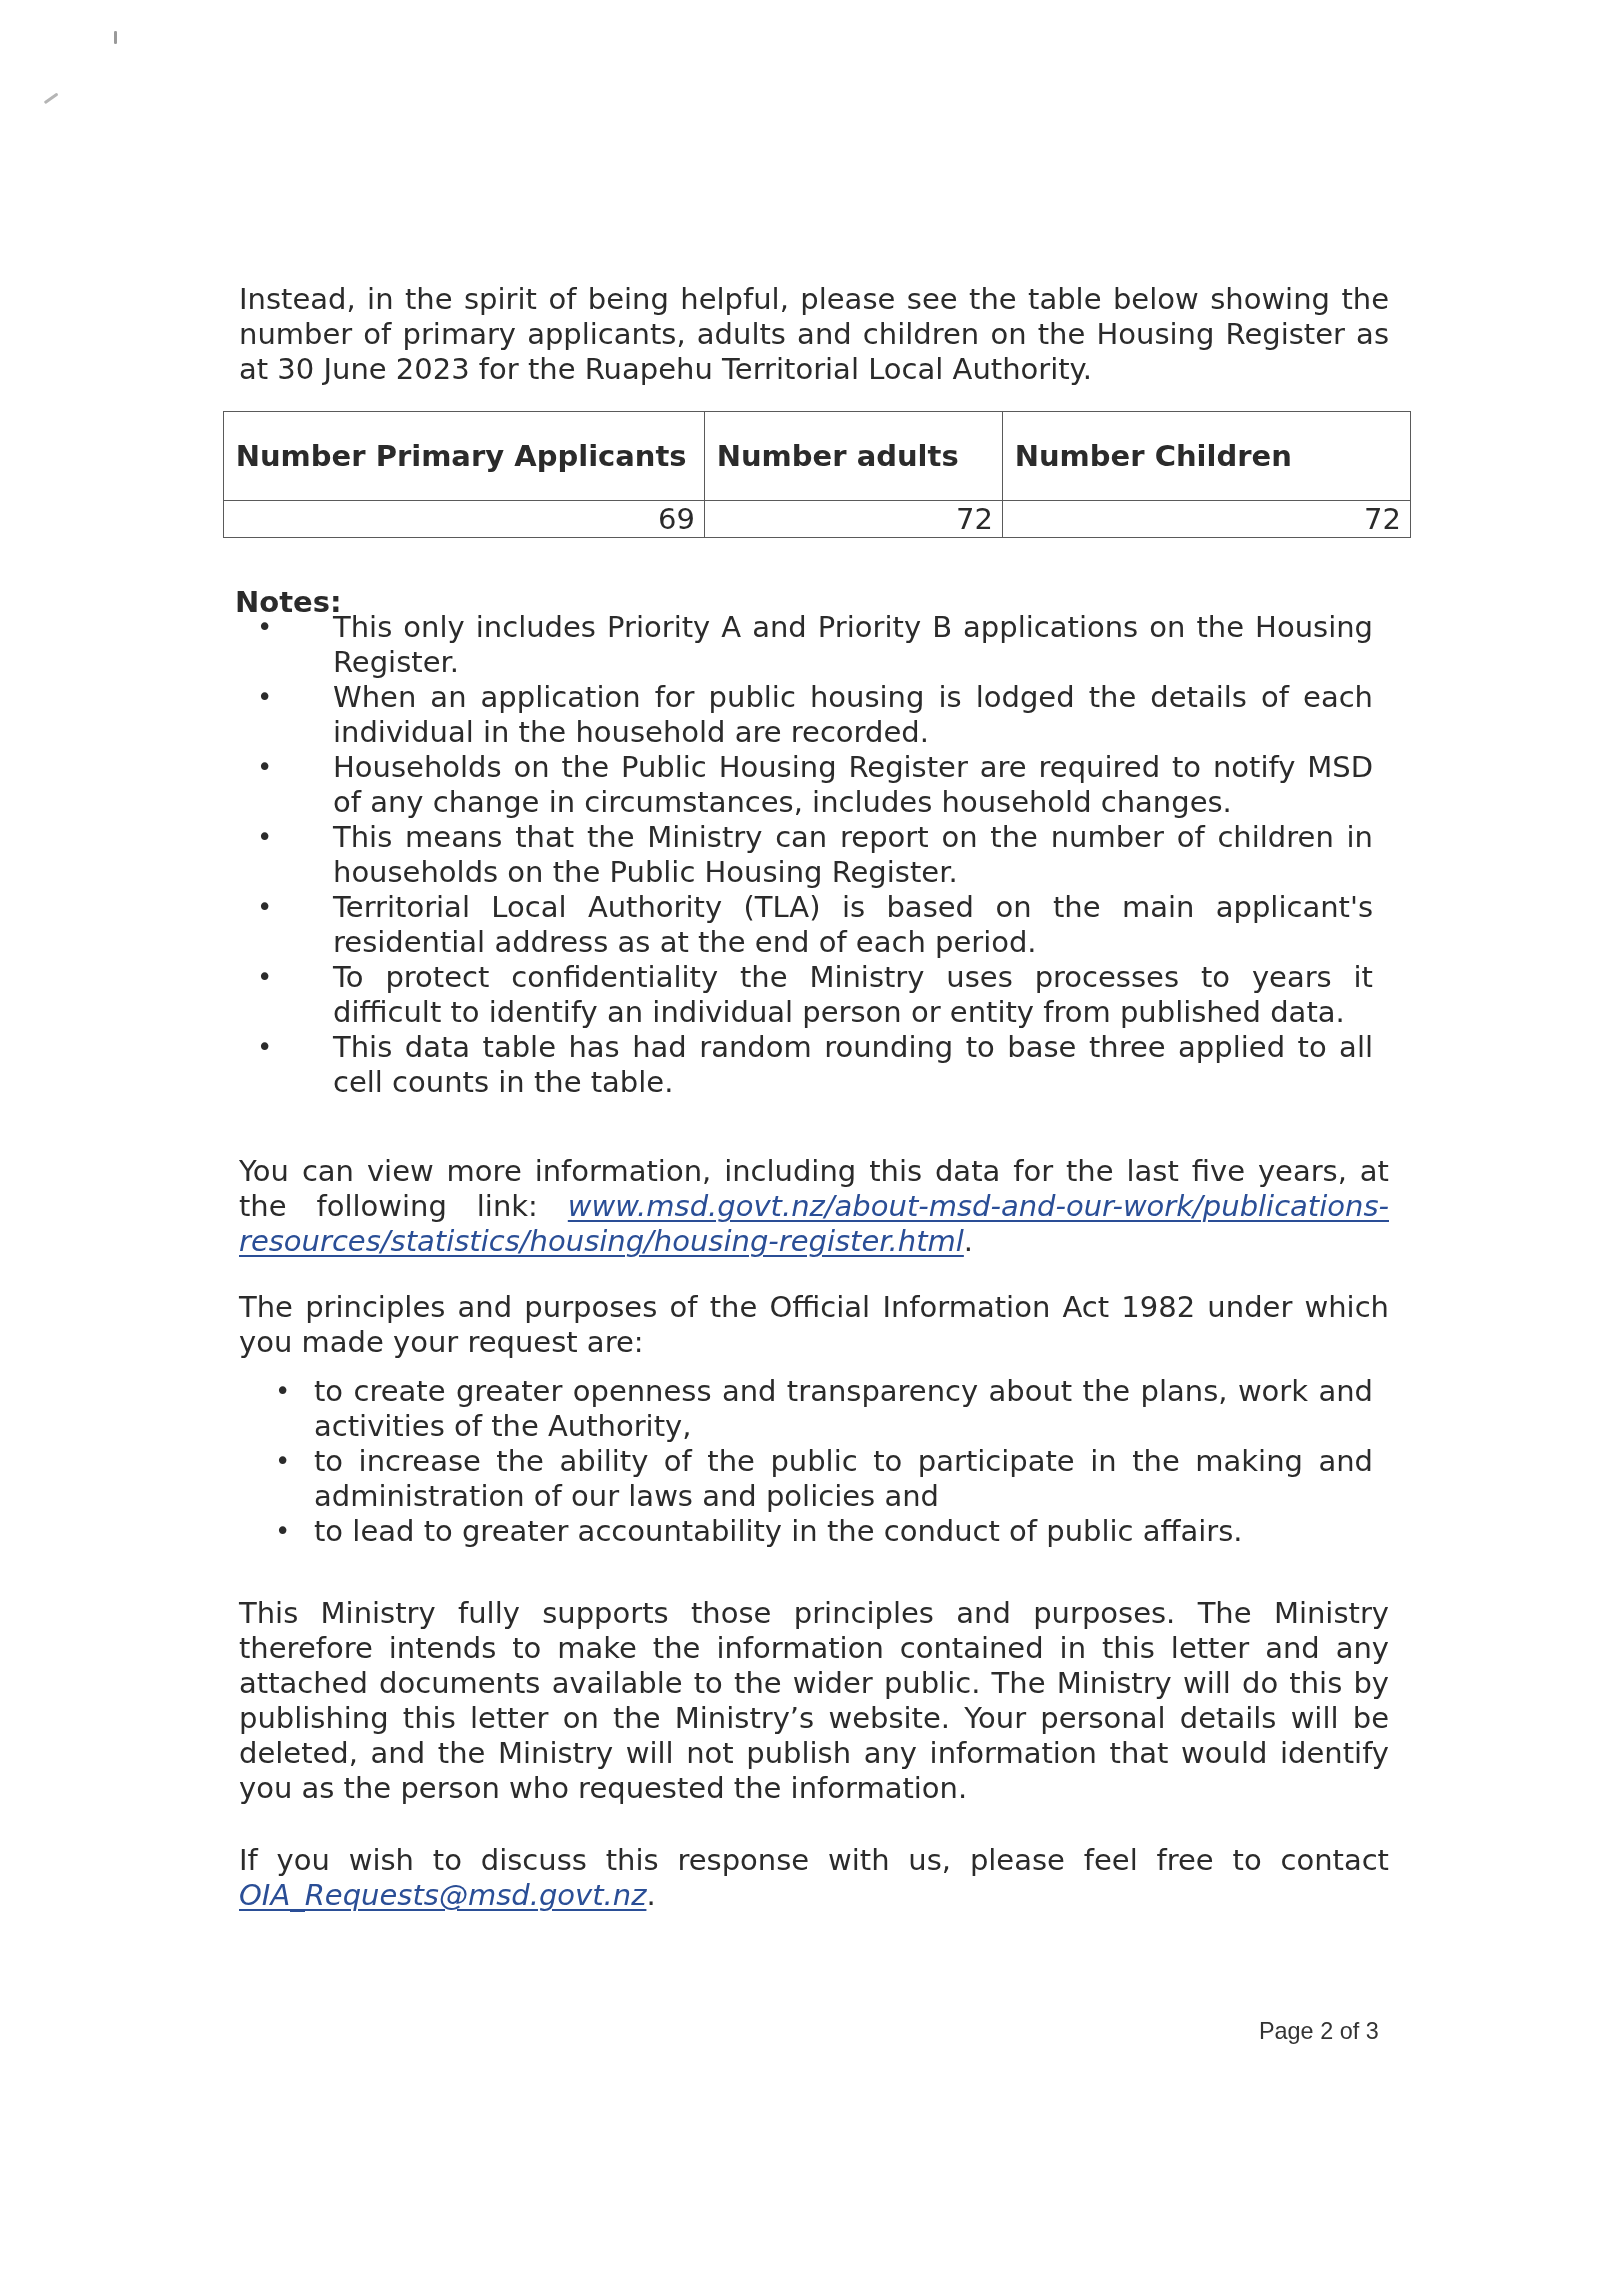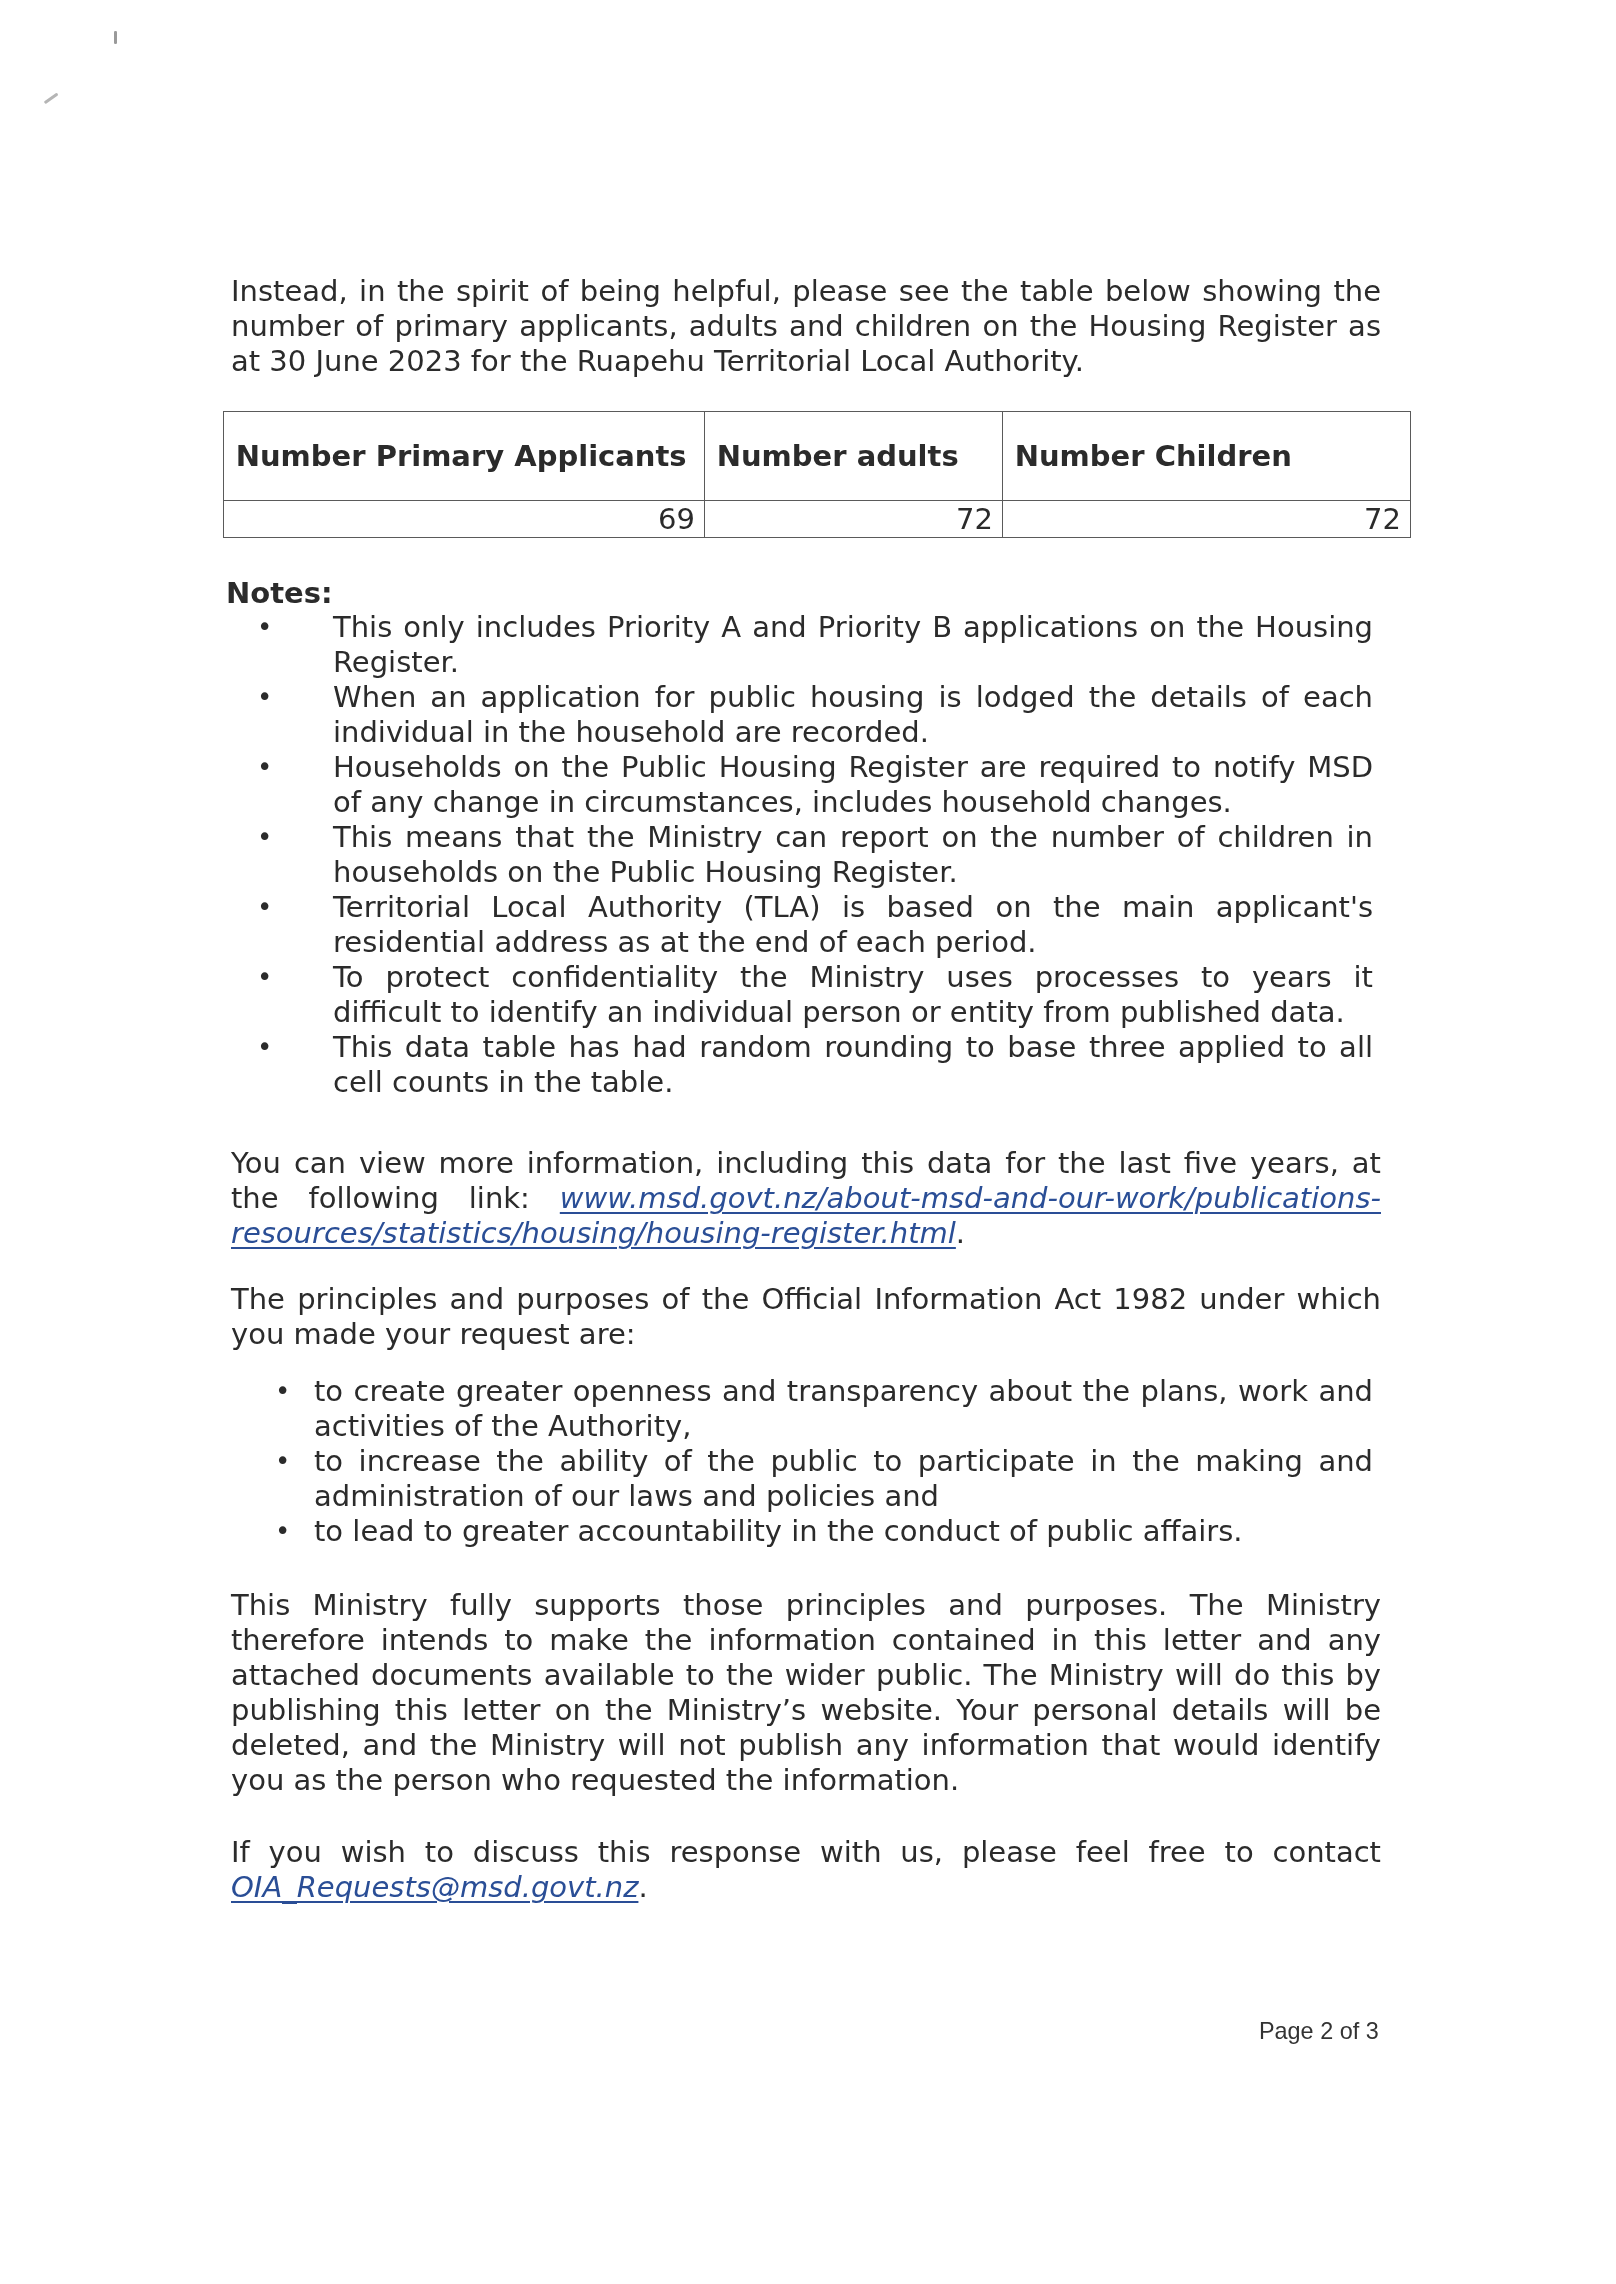--- a/index.html
+++ b/index.html
@@ -26,21 +26,21 @@
       background: #9a9a9a;
       border-radius: 1.3px;
     }
     .p {
       position: absolute;
       left: 0;
       width: 1150px;
       font-size: 29px;
       line-height: 35px;
       text-align: justify;
-      margin: 8px;
+      margin: 16px;
     }
     .p-last { text-align-last: left; }
 
     
     .data-table {
       position: absolute;
       left: 0;
       top: 411px;
       width: 1187px;
       border-collapse: collapse;
@@ -67,21 +67,21 @@
     .col2 { width: 298px; }
     .col3 { width: 408px; }
 
     .notes-heading {
       position: absolute;
       left: 0;
       top: 573px;
       font-size: 29px;
       font-weight: bold;
       line-height: 35px;
-      margin: 3px;
+      margin: 12px;
     }
     .notes-list {
       position: absolute;
       left: 0;
       top: 610px;
       width: 1150px;
       margin: 0;
       padding: 0;
       list-style: none;
     }

